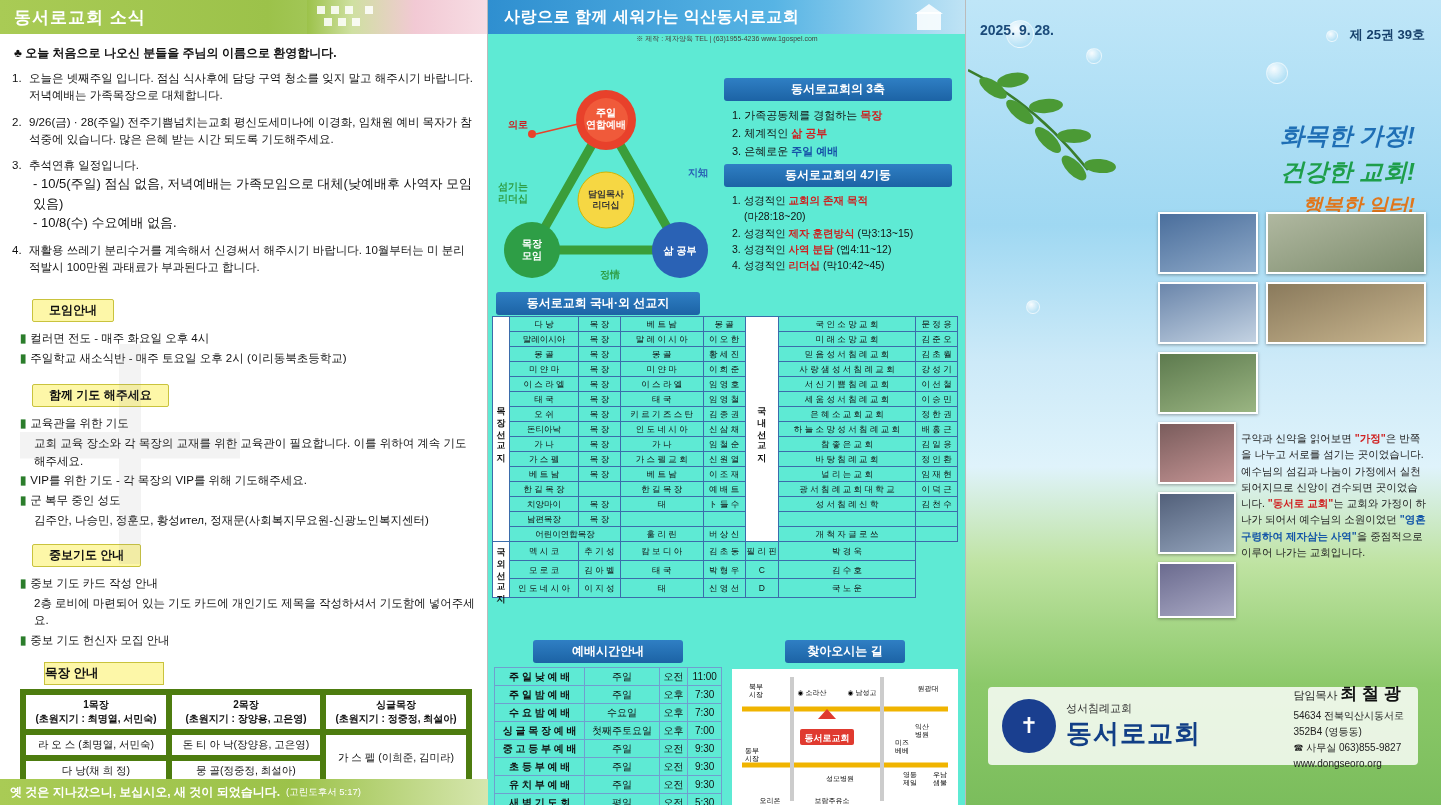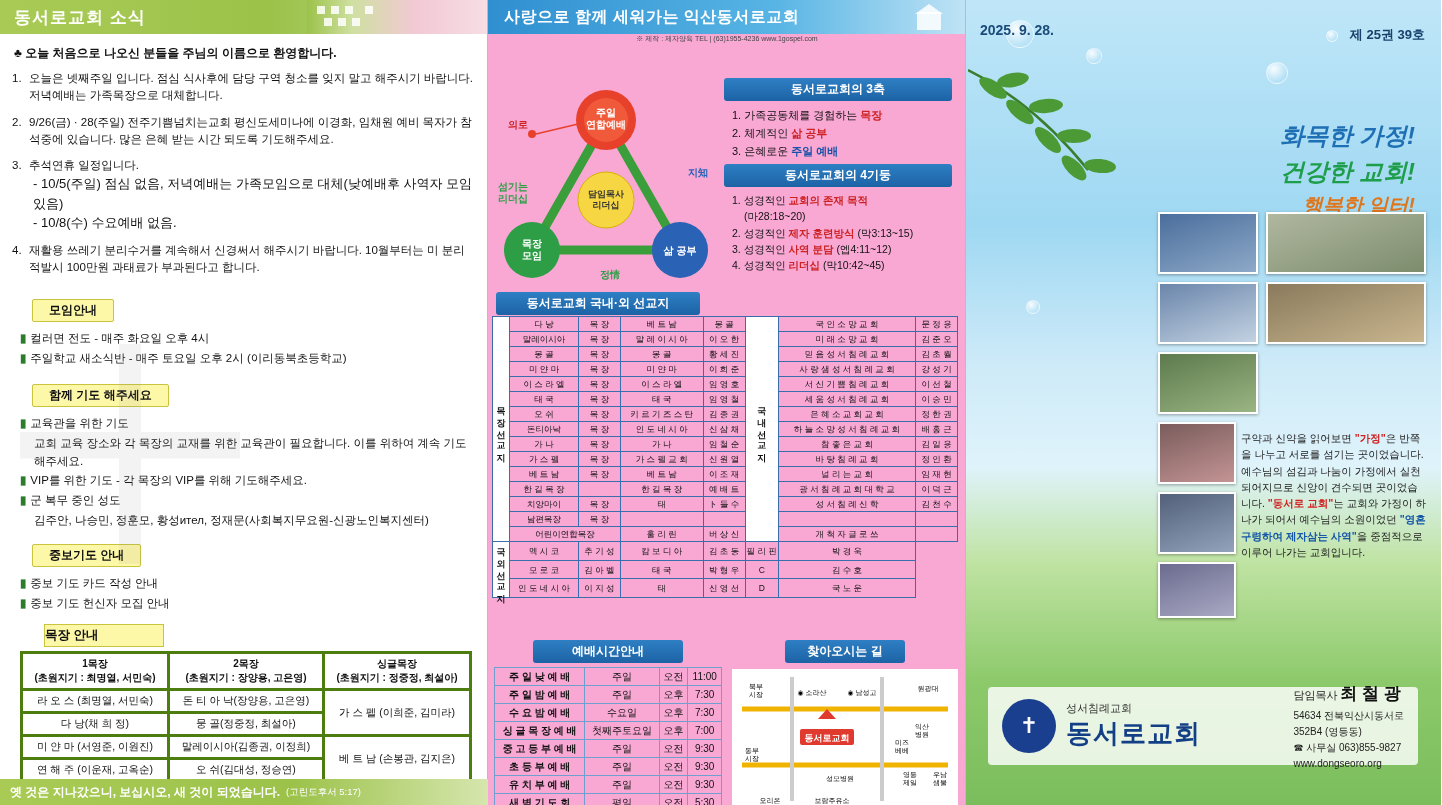--- a/index.html
+++ b/index.html
@@ -38,32 +38,32 @@
     border-radius:2px;
   }
   .bul { font-size:11.5px; line-height:1.55; margin:2px 0 2px 8px; }
   .bul .b { color:#2b7d2b; font-weight:bold; margin-right:4px; }
   .ind { margin-left:22px; font-size:11.5px; line-height:1.55; }
   .mok-title {
     display:block; width:120px; text-align:left; background:#fdf7a8; border:1px solid #c9c33d;
     font-size:12.5px; font-weight:bold; padding:2px 0; margin:12px 0 4px 32px;
   }
   table.mok { width:452px; border-collapse:collapse; margin-left:8px; font-size:10.5px; }
-  table.mok td { border:3px solid #4d7c0f; padding:3px 2px; text-align:center; height:21px; }
+  table.mok td { border:6px solid #4d7c0f; padding:3px 2px; text-align:center; height:21px; }
   table.mok tr.head td { font-weight:bold; font-size:10px; background:#fff; }
   .p1-foot {
     position:absolute; left:0; bottom:0; width:488px; height:26px;
     background:linear-gradient(90deg,#a9cb55 0%, #9cc24a 60%, #d6e6ae 100%);
     color:#fff; font-weight:bold; font-size:12px; display:flex; align-items:center; padding-left:10px;
   }
   .p1-foot .ref { font-size:9.5px; font-weight:normal; margin-left:6px; }
   .watermark { position:absolute; left:20px; top:300px; width:220px; height:240px; opacity:.09; }
 
   
-  .panel2 { position:relative; width:478px; height:805px; background:#f9a8d4; border-right:1px solid #bbb; }
+  .panel2 { position:relative; width:478px; height:805px; background:#5eead4; border-right:1px solid #bbb; }
   .p2-header { position:relative; height:34px; background:linear-gradient(90deg,#2f8fd0 0%, #57b4e4 60%, #bfe3f5 100%); display:flex; align-items:center; }
   .p2-header .t { font-size:16px; font-weight:bold; color:#fff; margin-left:16px; letter-spacing:.5px; }
   .p2-body { position:relative; padding:6px 8px; }
   .blue-bar {
     background:linear-gradient(180deg,#2f7fc4,#1c63a5); color:#fff; font-weight:bold;
     font-size:12px; text-align:center; padding:3px 0; border-radius:3px; width:100%;
   }
   .card3 { position:absolute; left:236px; top:44px; width:228px; }
   .card3 ol { margin:5px 0 0 0; padding-left:20px; font-size:11px; line-height:1.65; }
   .card4 { position:absolute; left:236px; top:130px; width:228px; }
@@ -155,20 +155,21 @@
       <div class="sec-title">함께 기도 해주세요</div>
       <div class="bul"><span class="b">▮</span><span>교육관을 위한 기도</span></div>
       <div class="ind">교회 교육 장소와 각 목장의 교재를 위한 교육관이 필요합니다. 이를 위하여 계속 기도해주세요.</div>
       <div class="bul"><span class="b">▮</span><span>VIP를 위한 기도 - 각 목장의 VIP를 위해 기도해주세요.</span></div>
       <div class="bul"><span class="b">▮</span><span>군 복무 중인 성도</span></div>
       <div class="ind">김주안, 나승민, 정훈모, 황성ител, 정재문(사회복지무요원-신광노인복지센터)</div>
 
       
       <div class="sec-title">중보기도 안내</div>
       <div class="bul"><span class="b">▮</span><span>중보 기도 카드 작성 안내</span></div>
+      <div class="ind">2층 로비에 마련되어 있는 기도 카드에 개인기도 제목을 작성하셔서 기도함에 넣어주세요.</div>
       <div class="bul"><span class="b">▮</span><span>중보 기도 헌신자 모집 안내</span></div>
 
       
       <div class="mok-title">목장 안내</div>
       <table class="mok">
         <tbody>
             <tr class="head">
           <td style="white-space:pre-line">1목장
 (초원지기 : 최명열, 서민숙)</td>
           <td style="white-space:pre-line">2목장

